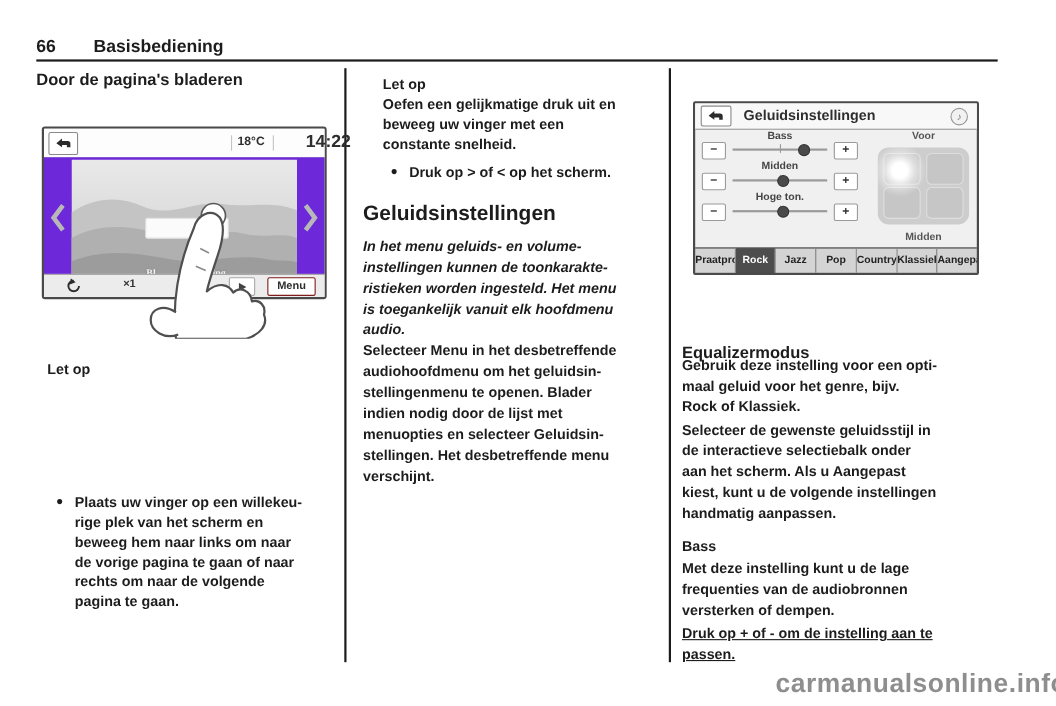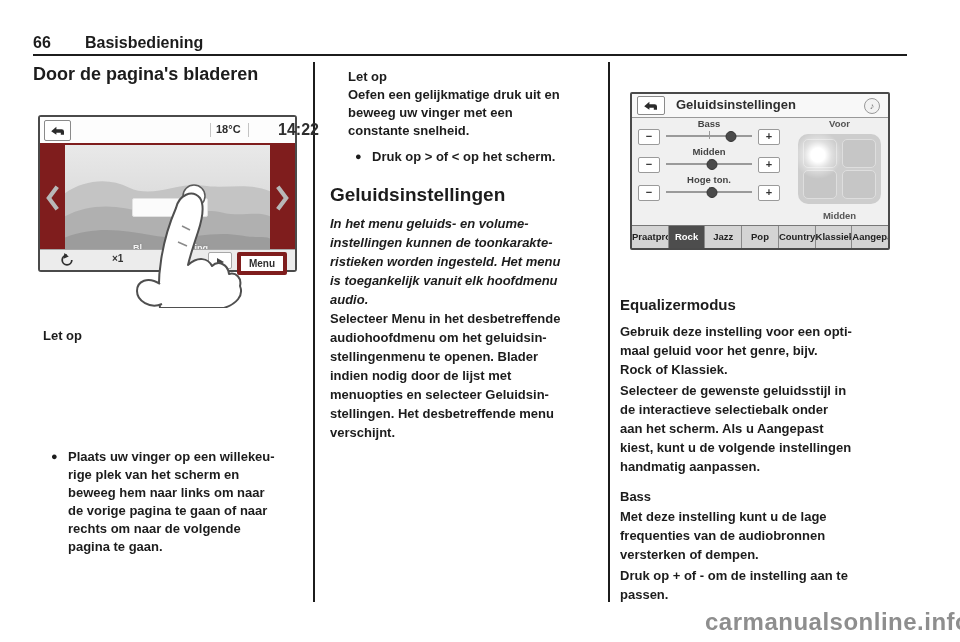--- a/index.html
+++ b/index.html
@@ -7,53 +7,53 @@
         font-family:"Liberation Sans", sans-serif;color:#1c1c1c;font-weight:bold;}
   .abs{position:absolute;}
 
   
   .pageno{left:33px;top:34px;font-size:16px;}
   .chapter{left:85px;top:34px;font-size:16px;}
   .hrule{left:33px;top:54px;width:874px;height:2px;background:#1c1c1c;}
   .vdivider{top:62px;width:2px;height:540px;background:#1c1c1c;}
 
   
-  .colheading{font-size:18px;}
+  .colheading{font-size:15px;}
   .bigheading{font-size:19px;}
   .subheading{font-size:15px;}
   .smallheading{font-size:13px;}
   .para{font-size:13px;line-height:18px;white-space:pre-line;}
   .para19{line-height:19px;}
   .note{font-size:13px;line-height:18px;}
   .note .ntxt{white-space:pre-line;}
   .bulletchar{font-size:11px;}
   .btxt{font-size:13px;line-height:18px;white-space:pre-line;}
 
   
   .figure{background:#fff;}
   .pscreen{position:absolute;left:5px;top:27px;width:259px;height:157px;
            border:2px solid #4a4a4a;border-radius:3px;background:#fff;box-sizing:border-box;}
   .ptop{position:absolute;left:0;top:0;right:0;height:26px;background:#fdfdfd;border-bottom:1px solid #aaa;}
   .backbox{position:absolute;left:4px;top:3px;width:25px;height:19px;border:1px solid #8a8a8a;
            border-radius:2px;background:#fff;display:flex;align-items:center;justify-content:center;}
   .ptop .vd{position:absolute;top:6px;width:1px;height:14px;background:#c4c4c4;}
   .ptop .temp{position:absolute;left:176px;top:0;line-height:25px;font-size:11px;color:#2e2e2e;}
   .ptop .time{position:absolute;left:203px;top:0;line-height:25px;font-size:16px;color:#2e2e2e;margin-left:35px;}
-  .parea{position:absolute;left:0;top:26px;right:0;bottom:20px;background:#7f1d1d;}
+  .parea{position:absolute;left:0;top:26px;right:0;bottom:20px;background:#6d28d9;font-family:Liberation Serif, serif;}
   .photo{position:absolute;left:25px;right:25px;top:2px;bottom:0;}
   .chev{position:absolute;top:40px;}
   .hlbox{position:absolute;left:92px;top:55px;width:74px;height:17px;background:#fbfbfb;
          border:1px solid #e2e2e2;border-radius:2px;}
   .fname{position:absolute;top:100px;font-size:9px;color:#f4f4f4;text-shadow:0 0 2px #7d7d7d;}
   .pbottom{position:absolute;left:0;bottom:0;right:0;height:20px;background:#ececec;border-top:1px solid #a8a8a8;}
   .rotatewrap{position:absolute;left:20px;top:3px;}
   .x1{position:absolute;left:72px;top:3px;font-size:10px;color:#333;}
   .playbtn{position:absolute;left:168px;top:2px;width:22px;height:15px;background:#fff;border:1px solid #a8a8a8;
            border-radius:2px;display:flex;align-items:center;justify-content:center;}
-  .menubtn{position:absolute;right:8px;top:2px;width:42px;height:15px;background:#fff;border:4px solid #7f1d1d;
+  .menubtn{position:absolute;right:8px;top:2px;width:42px;height:15px;background:#fff;border:1px solid #7f1d1d;
            border-radius:2px;font-size:10px;color:#2e2e2e;text-align:center;line-height:15px;}
   .handsvg{position:absolute;left:75px;top:80px;z-index:5;}
 
   
   .sscreen{position:absolute;left:10px;top:27px;width:260px;height:158px;
            border:2px solid #4a4a4a;border-radius:2px;background:#f0f0f0;box-sizing:border-box;}
   .stitle{position:absolute;left:0;top:0;right:0;height:23px;background:#f8f8f8;border-bottom:1px solid #999;}
   .stitle .backbox{left:5px;top:2px;width:26px;height:17px;}
   .stitle .ttl{position:absolute;left:44px;top:0;line-height:22px;font-size:13px;color:#2e2e2e;}
   .musiccircle{position:absolute;right:8px;top:4px;width:14px;height:14px;border:1px solid #999;border-radius:50%;
@@ -263,31 +263,31 @@
         <span class="tab active">Rock</span>
         <span class="tab">Jazz</span>
         <span class="tab">Pop</span>
         <span class="tab">Country</span>
         <span class="tab">Klassiek</span>
         <span class="tab">Aangepast</span>
       </div>
     </div>
   </div>
 
-  <div class="abs subheading" style="left:620px;top:296px;text-align:center;">Equalizermodus</div>
+  <div class="abs subheading" style="left:620px;top:312px;text-align:center;">Equalizermodus</div>
   <div class="abs para para19" style="left:620px;top:322px;width:285px;">Gebruik deze instelling voor een opti-
 maal geluid voor het genre, bijv.
 Rock of Klassiek.</div>
   <div class="abs para para19" style="left:620px;top:381px;width:285px;">Selecteer de gewenste geluidsstijl in
 de interactieve selectiebalk onder
 aan het scherm. Als u Aangepast
 kiest, kunt u de volgende instellingen
 handmatig aanpassen.</div>
   <div class="abs smallheading" style="left:620px;top:489px;">Bass</div>
   <div class="abs para para19" style="left:620px;top:507px;width:285px;">Met deze instelling kunt u de lage
 frequenties van de audiobronnen
 versterken of dempen.</div>
-  <div class="abs para para19" style="left:620px;top:566px;width:285px;">Druk op + of - om de instelling aan te
+  <div class="abs para para19" style="left:620px;top:566px;width:285px;text-decoration:underline;">Druk op + of - om de instelling aan te
 passen.</div>
 
   <div class="abs watermark" style="left:676px;top:608px;">carmanualsonline.info</div>
 
 </div>
 
 </body></html>

